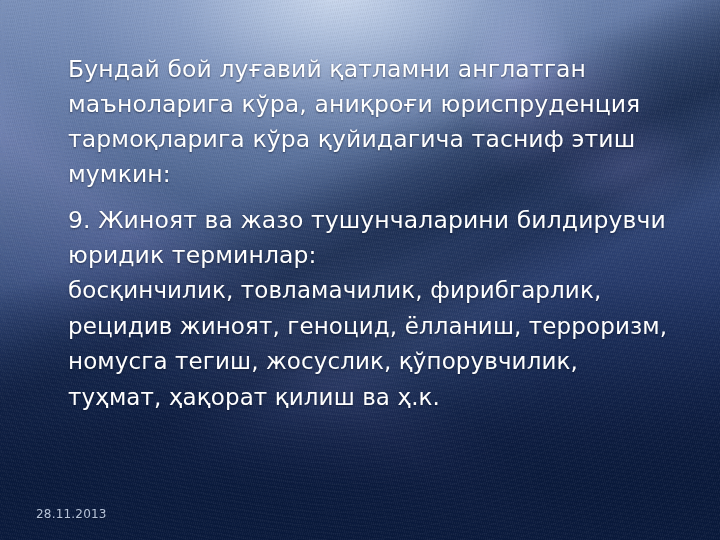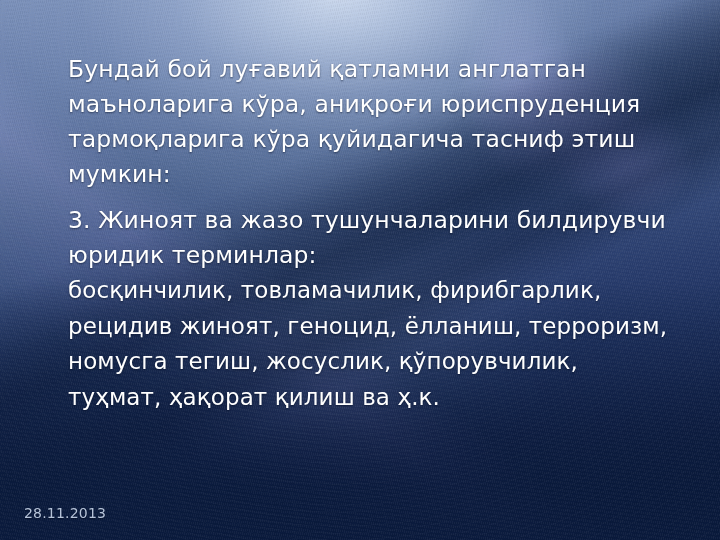--- a/index.html
+++ b/index.html
@@ -185,24 +185,24 @@
     line-height: 35.5px;
   }
 
   #para-intro { margin-bottom: 11px; }
   #para-item-1 { margin-bottom: 0px; }
   #para-terms { margin-top: 0px; }
 
   
   #date-stamp {
     position: absolute;
-    left: 24px;
+    left: 36px;
     bottom: 19px;
     color: #c9d6ea;
-    font-size: 14px;
+    font-size: 12px;
     letter-spacing: 0.2px;
     opacity: 0.9;
     text-shadow: 0 1px 1px rgba(4,12,32,0.6);
   }
 </style>
 </head>
 <body>
 
 <div id="slide">
 
@@ -214,21 +214,21 @@
   <div class="bg-layer" id="bg-ribbon"></div>
   <div class="bg-layer" id="bg-ribbon2"></div>
   <div class="bg-layer" id="bg-bottom"></div>
   <div class="bg-layer" id="bg-arcs"></div>
   <div class="bg-layer" id="bg-texture"></div>
 
   <div id="content">
 
     <p class="para" id="para-intro">Бундай бой луғавий қатламни англатган маъноларига кўра, аниқроғи юриспруденция тармоқларига кўра қуйидагича тасниф этиш мумкин:</p>
 
-    <p class="para" id="para-item-1">3. Жиноят ва жазо тушунчаларини билдирувчи юридик терминлар:</p>
+    <p class="para" id="para-item-1">9. Жиноят ва жазо тушунчаларини билдирувчи юридик терминлар:</p>
 
     <p class="para italic" id="para-terms">босқинчилик, товламачилик, фирибгарлик, рецидив жиноят, геноцид, ёлланиш, терроризм, номусга тегиш, жосуслик, қўпорувчилик, туҳмат, ҳақорат қилиш ва ҳ.к.</p>
 
   </div>
 
   <div id="date-stamp">28.11.2013</div>
 
 </div>
 
 </body></html>

